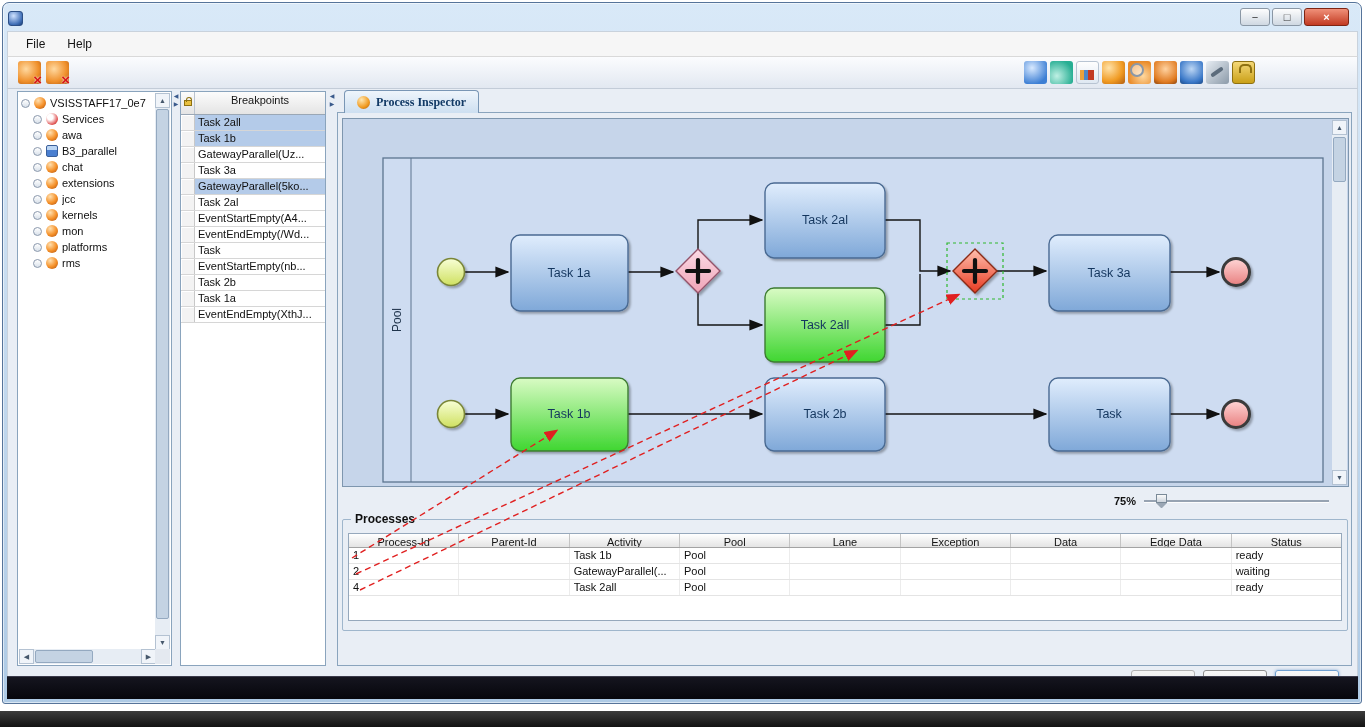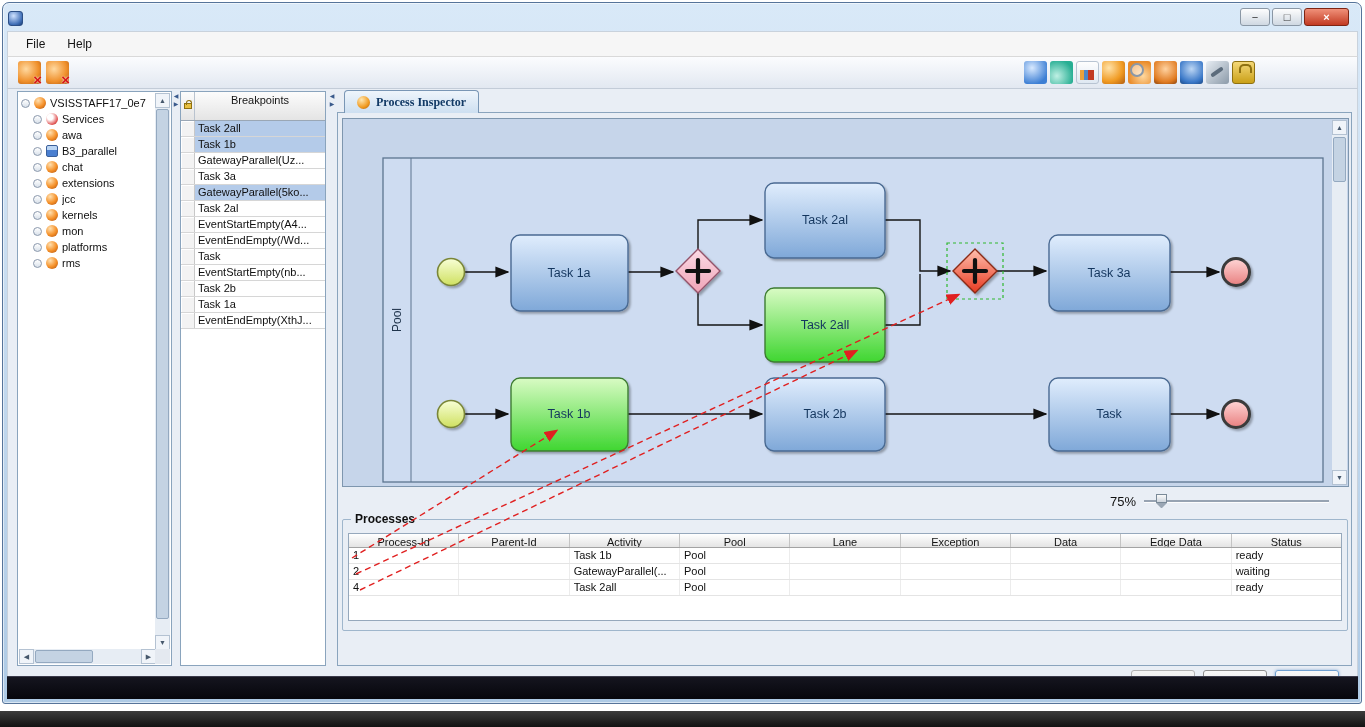--- a/index.html
+++ b/index.html
@@ -102,21 +102,21 @@
     color:#46586c; font-size:7px; line-height:13px; text-align:center; }
   .sb-track-v { position:absolute; background:#e7edf4; }
   .sb-thumb { position:absolute; background:#c4d3e3; border:1px solid #94a9c0; border-radius:2px; }
   .sb-corner { position:absolute; width:15px; height:15px; background:#e4e9f0; }
 
   .splitter-arrows { position:absolute; width:8px; display:flex; flex-direction:column; gap:1px;
     font-size:6px; color:#3a5a8c; line-height:7px; text-align:center; }
 
   
   .bp-panel { left:180px; top:91px; width:146px; height:575px; overflow:hidden; }
-  .bp-header { display:flex; height:29px; border-bottom:1px solid #9aa7b5; }
+  .bp-header { display:flex; height:23px; border-bottom:1px solid #9aa7b5; }
   .bp-lockcell { width:14px; border-right:1px solid #b9c3cf; background:linear-gradient(#fcfcfc,#e4e4e4);
     display:flex; align-items:center; justify-content:center; }
   .bp-lock { width:8px; height:6px; background:#e8c040; border:1px solid #8f7110; position:relative; }
   .bp-lock::before { content:""; position:absolute; left:1px; top:-4px; width:4px; height:4px;
     border:1px solid #8f7110; border-bottom:none; border-radius:3px 3px 0 0; }
   .bp-title { flex:1; background:linear-gradient(#fcfcfc,#e4e4e4); text-align:center;
     font-size:11px; color:#151515; line-height:16px; }
   .bprow { display:flex; height:16px; border-bottom:1px solid #d6d6d6; }
   .bpcheck { width:14px; border-right:1px solid #c8c8c8; background:#f3f3f3;
     box-shadow: inset 1px 1px 0 #ffffff; }
@@ -136,21 +136,21 @@
     background:#e9eef5; border:1px solid #8aa4bd; }
 
   .diagram-wrap { position:absolute; left:4px; top:5px; width:1007px; height:369px;
     border:1px solid #7e96ae; background:#c6d5ea; }
   svg text { font-family:"Liberation Sans", sans-serif; }
   .bpmn { position:absolute; left:1px; top:1px; }
   .dg-vscroll { position:absolute; right:1px; top:1px; width:15px; height:365px; background:#e7edf4; }
 
   .zoomrow { position:absolute; left:0; top:378px; width:1013px; height:20px;
     display:flex; align-items:center; justify-content:flex-end; padding-right:22px; gap:8px; }
-  .zoomlabel { font-size:13px; font-weight:normal; color:#101010; }
+  .zoomlabel { font-size:11px; font-weight:bold; color:#101010; }
   .slider { position:relative; width:185px; height:16px; }
   .slider-track { position:absolute; left:0; right:0; top:7px; height:2px; background:#97a3b2;
     box-shadow:0 1px 0 #fdfdfd; }
   .slider-thumb { position:absolute; left:12px; top:1px; width:11px; height:9px;
     background:linear-gradient(#fafafa,#cfd6de); border:1px solid #7a8染a98; border:1px solid #7a8a98; }
   .slider-thumb::after { content:""; position:absolute; left:-1px; top:8px;
     border-left:5px solid transparent; border-right:5px solid transparent; border-top:5px solid #9aa6b4;
     width:1px; }
 
   

